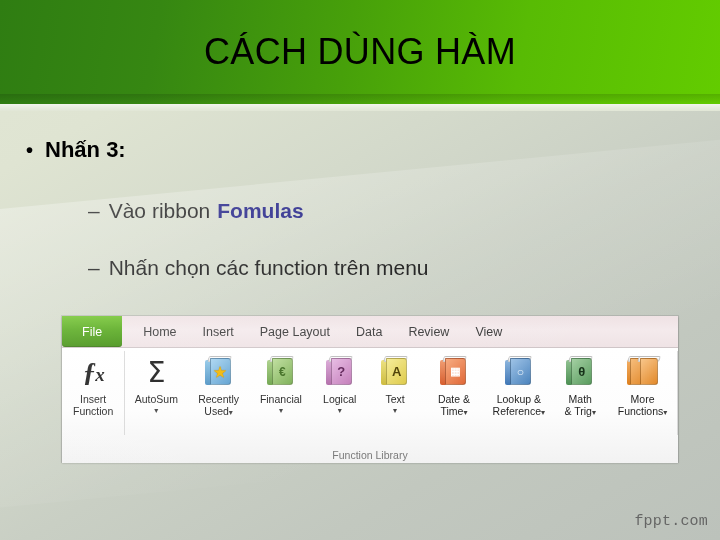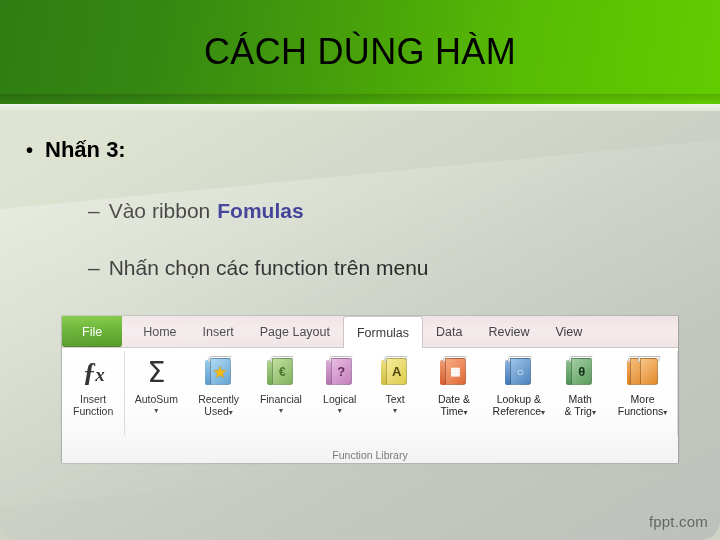--- a/index.html
+++ b/index.html
@@ -20,21 +20,20 @@
     position: absolute;
     inset: 0;
     background:
       linear-gradient(150deg,
         #e2e7d5 0%,
         #dfe4d2 18%,
         #d4dacb 38%,
         #c9cfc4 58%,
         #c2c8bf 76%,
         #bcc2bb 100%);
-    border-radius: 19px;
   }
   
   #slide::after {
     content: "";
     position: absolute;
     left: -10%;
     top: 40%;
     width: 130%;
     height: 55%;
     background: linear-gradient(163deg, rgba(255,255,255,0.32) 0%, rgba(255,255,255,0.10) 40%, rgba(255,255,255,0) 70%);
@@ -305,20 +304,21 @@
 
   
   #watermark {
     position: absolute;
     right: 12px;
     bottom: 10px;
     font-size: 15px;
     color: #5c5c5c;
     letter-spacing: 0.2px;
     opacity: 0.9;
+    font-family: Liberation Mono, monospace;
   }
 </style>
 </head>
 <body>
 
 <div id="slide">
 
   <div id="header">
     <div id="title">CÁCH DÙNG HÀM</div>
   </div>
@@ -340,21 +340,20 @@
     <span>Nhấn chọn các function trên menu</span>
   </div>
 
   <div id="ribbon">
 
     <div id="tabstrip">
       <div class="tab file">File</div>
       <div class="tab">Home</div>
       <div class="tab">Insert</div>
       <div class="tab">Page Layout</div>
-      <div class="tab active">Formulas</div>
       <div class="tab">Data</div>
       <div class="tab">Review</div>
       <div class="tab">View</div>
     </div>
 
     <div id="ribbon-body">
       <div id="group">
 
         <div class="rcmd insertfn">
           <div class="glyph">

